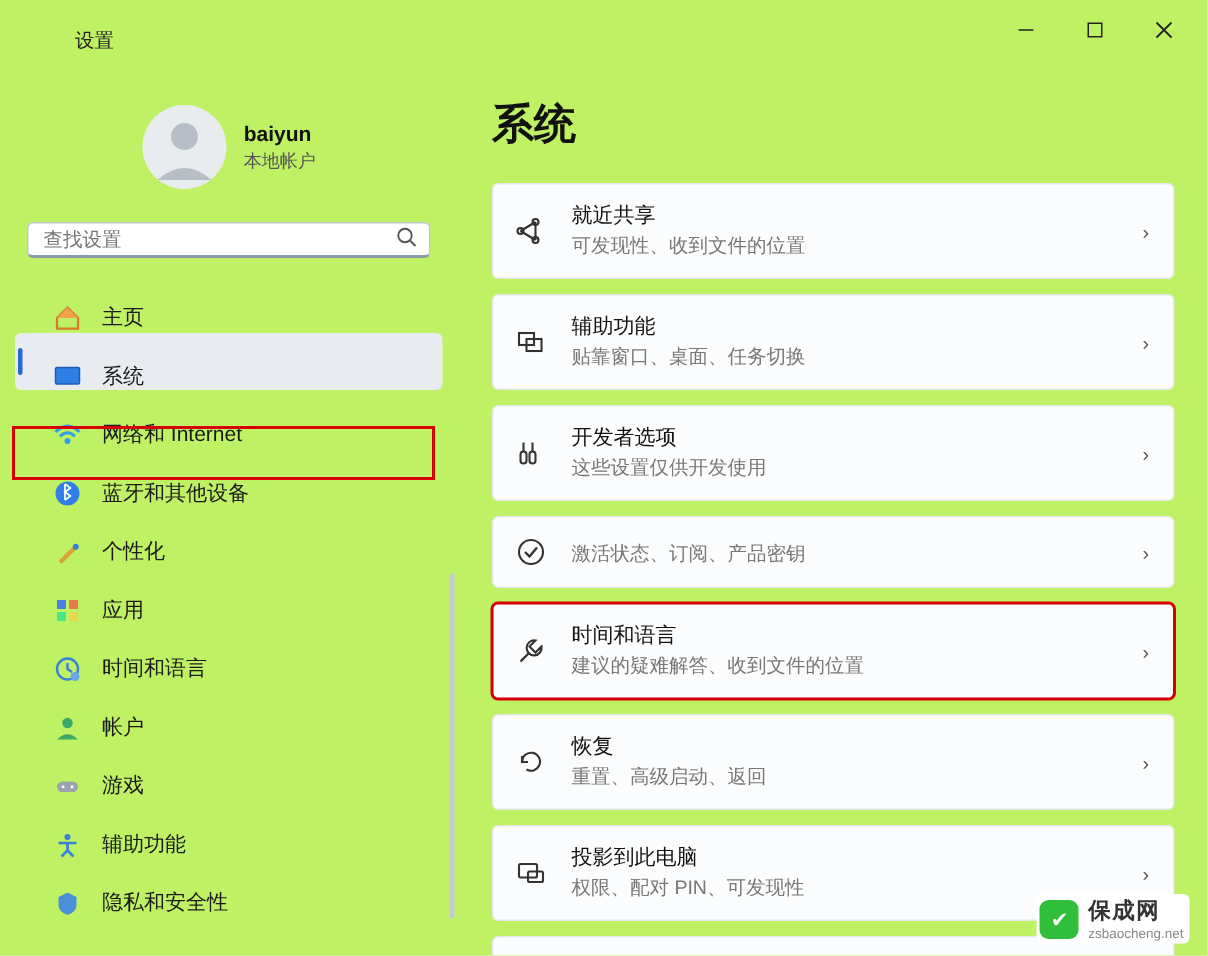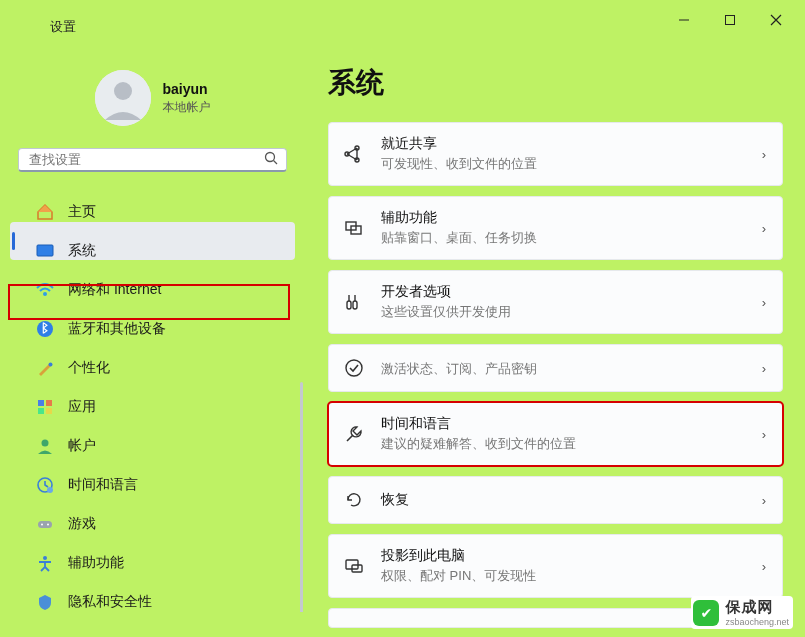--- a/index.html
+++ b/index.html
@@ -209,35 +209,35 @@
               <rect x="10" y="2" width="6" height="6" fill="#e67a4a"></rect>
               <rect x="2" y="10" width="6" height="6" fill="#4ae68a"></rect>
               <rect x="10" y="10" width="6" height="6" fill="#e6d84a"></rect>
             </svg>
           </span>
         <span>应用</span>
       </div>
       <div class="nav-item">
         <span class="nav-icon">
             <svg viewBox="0 0 18 18">
-              <circle cx="9" cy="6" r="3.5" fill="#3fa76a"></circle>
-              <path d="M2 17 Q9 10 16 17" fill="#3fa76a"></path>
-            </svg>
-          </span>
-        <span>帐户</span>
-      </div>
-      <div class="nav-item">
-        <span class="nav-icon">
-            <svg viewBox="0 0 18 18">
               <circle cx="9" cy="9" r="7" fill="none" stroke="#3a7fd8" stroke-width="1.6"></circle>
               <path d="M9 5 L9 9 L12 11" fill="none" stroke="#3a7fd8" stroke-width="1.6"></path>
               <circle cx="14" cy="14" r="3" fill="#6aa8e8"></circle>
             </svg>
           </span>
         <span>时间和语言</span>
+      </div>
+      <div class="nav-item">
+        <span class="nav-icon">
+            <svg viewBox="0 0 18 18">
+              <circle cx="9" cy="6" r="3.5" fill="#3fa76a"></circle>
+              <path d="M2 17 Q9 10 16 17" fill="#3fa76a"></path>
+            </svg>
+          </span>
+        <span>帐户</span>
       </div>
       <div class="nav-item">
         <span class="nav-icon">
             <svg viewBox="0 0 18 18">
               <rect x="2" y="6" width="14" height="7" rx="3.5" fill="#9aa3ad"></rect>
               <circle cx="6" cy="9.5" r="1" fill="#fff"></circle>
               <circle cx="12" cy="9.5" r="1" fill="#fff"></circle>
             </svg>
           </span>
         <span>游戏</span>
@@ -341,20 +341,21 @@
 
     <div class="card">
       <span class="card-icon">
           <svg viewBox="0 0 22 22">
             <path d="M5 11 A6 6 0 1 1 8 16" fill="none" stroke="#333" stroke-width="1.4"></path>
             <path d="M5 7 L5 11 L9 11" fill="none" stroke="#333" stroke-width="1.4"></path>
           </svg>
         </span>
       <div class="card-body">
         <div class="card-title">恢复</div>
+        <div class="card-sub">重置、高级启动、返回</div>
       </div>
       <span class="card-chevron">›</span>
     </div>
 
     <div class="card">
       <span class="card-icon">
           <svg viewBox="0 0 22 22">
             <rect x="3" y="5" width="12" height="9" rx="1" fill="none" stroke="#333" stroke-width="1.4"></rect>
             <rect x="9" y="10" width="10" height="7" rx="1" fill="none" stroke="#333" stroke-width="1.4"></rect>
           </svg>

